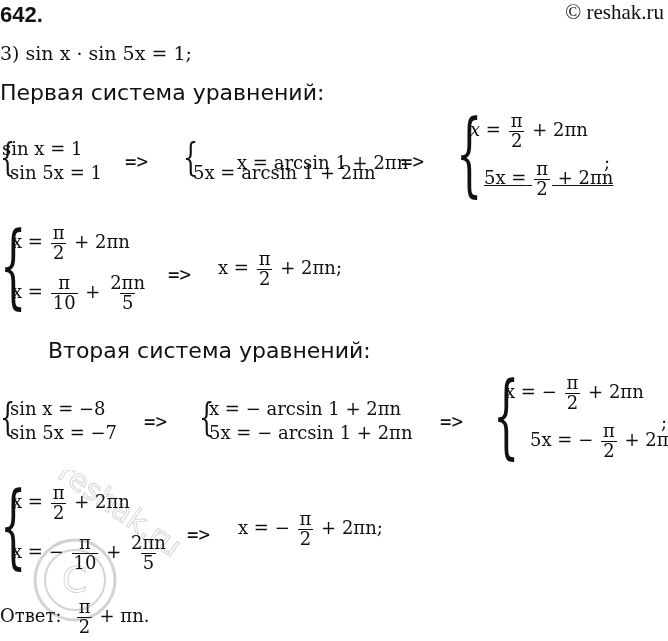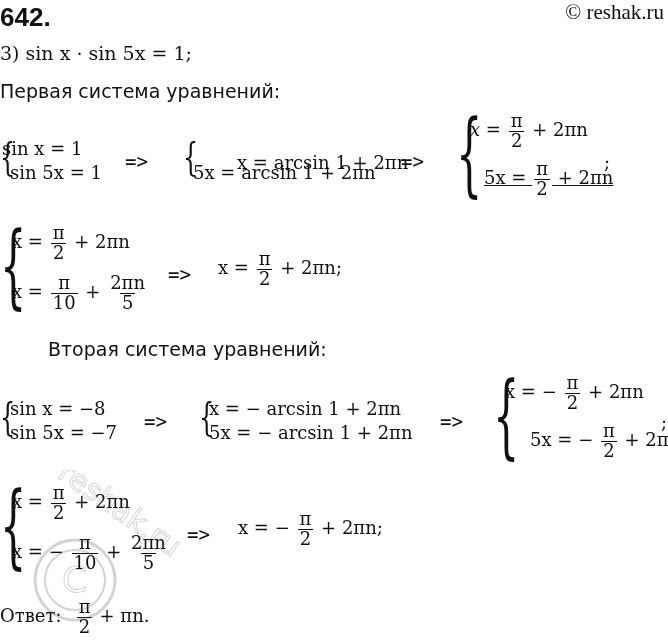--- a/index.html
+++ b/index.html
@@ -1,21 +1,21 @@
 <!DOCTYPE html>
 <html><head>
 <meta charset="utf-8">
 <style>
   html, body { margin:0; padding:0; background:#ffffff; }
   body { width:668px; height:641px; position:relative; overflow:hidden;
          font-family:"DejaVu Serif", serif; color:#111; }
   .abs { position:absolute; white-space:nowrap; }
-  .title { font-family:"Liberation Sans", sans-serif; font-weight:bold; font-size:26px; left:0; top:2px; }
+  .title { font-family:"Liberation Sans", sans-serif; font-weight:bold; font-size:22px; left:0; top:2px; }
   .copy { font-family:"Liberation Serif", serif; font-size:21px; right:4px; top:0px; }
-  .text { font-family:"DejaVu Sans", sans-serif; font-size:19px; }
+  .text { font-family:"DejaVu Sans", sans-serif; font-size:22px; }
   .m { font-family:"DejaVu Serif", serif; font-size:18px; }
   .i { font-style:italic; }
   .brace { font-family:"DejaVu Serif", serif; font-weight:normal; }
   .brace-small { font-size:40px; line-height:1; transform:scaleX(0.6); transform-origin:left; }
   .brace-big { font-size:92px; line-height:1; transform:scaleX(0.45); transform-origin:left; }
   .frac { display:inline-flex; flex-direction:column; align-items:center; vertical-align:middle; margin:0 2px; line-height:1.05; }
   .frac .num { padding:0 2px; }
   .frac .den { border-top:1.5px solid #111; padding:0 2px; }
   .line { position:absolute; white-space:nowrap; }
   .arrow { font-family:"DejaVu Sans Mono", monospace; font-size:19px; }

